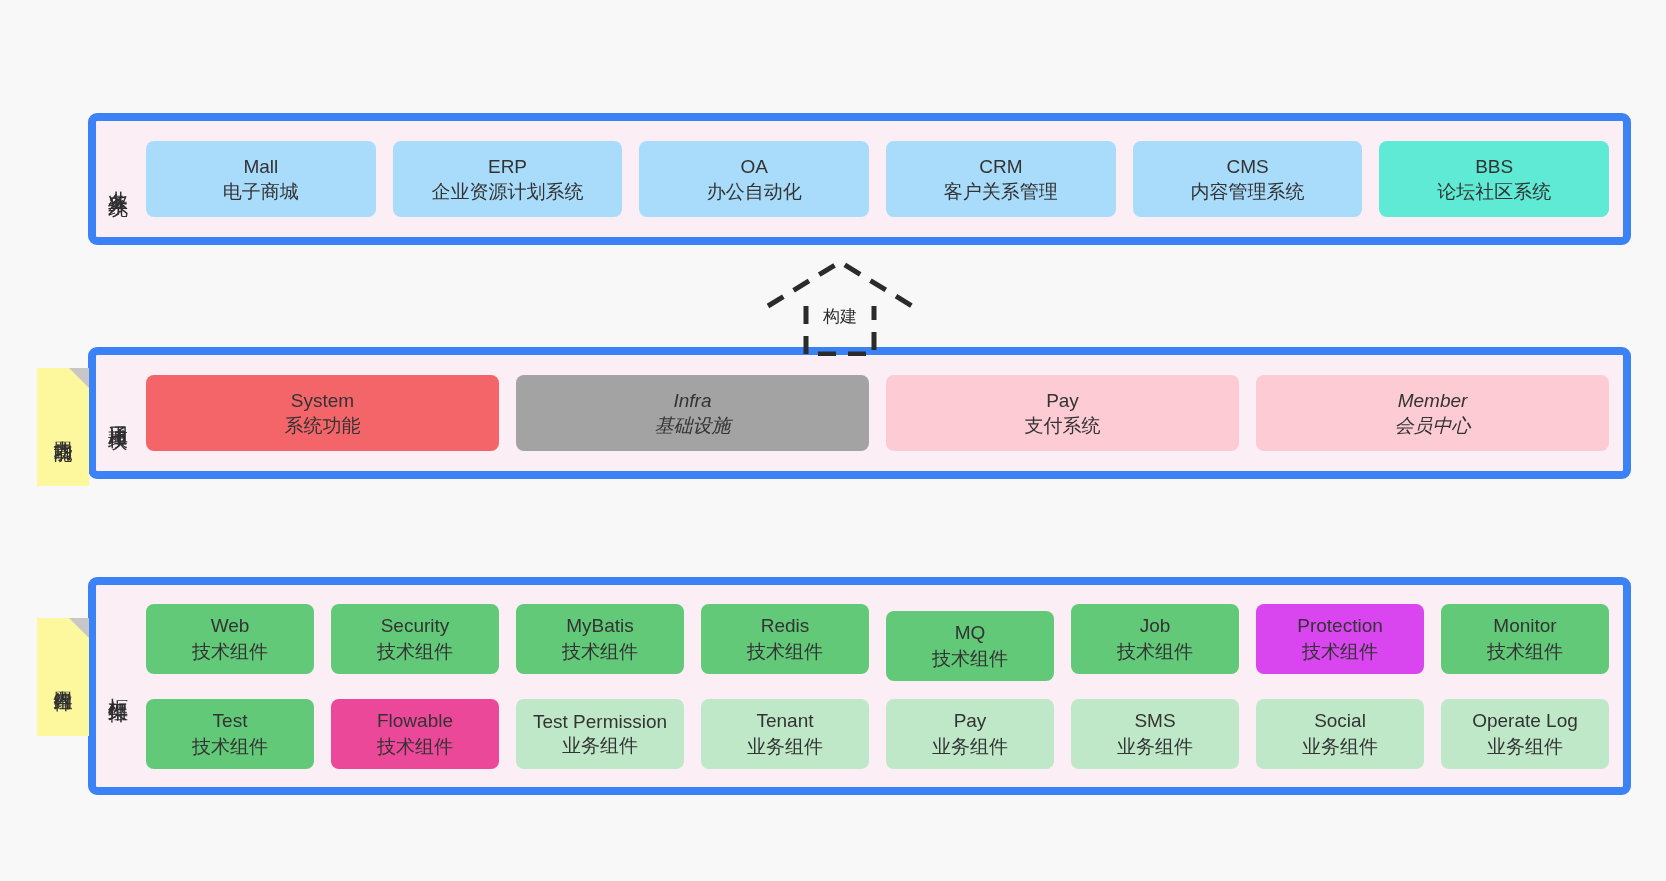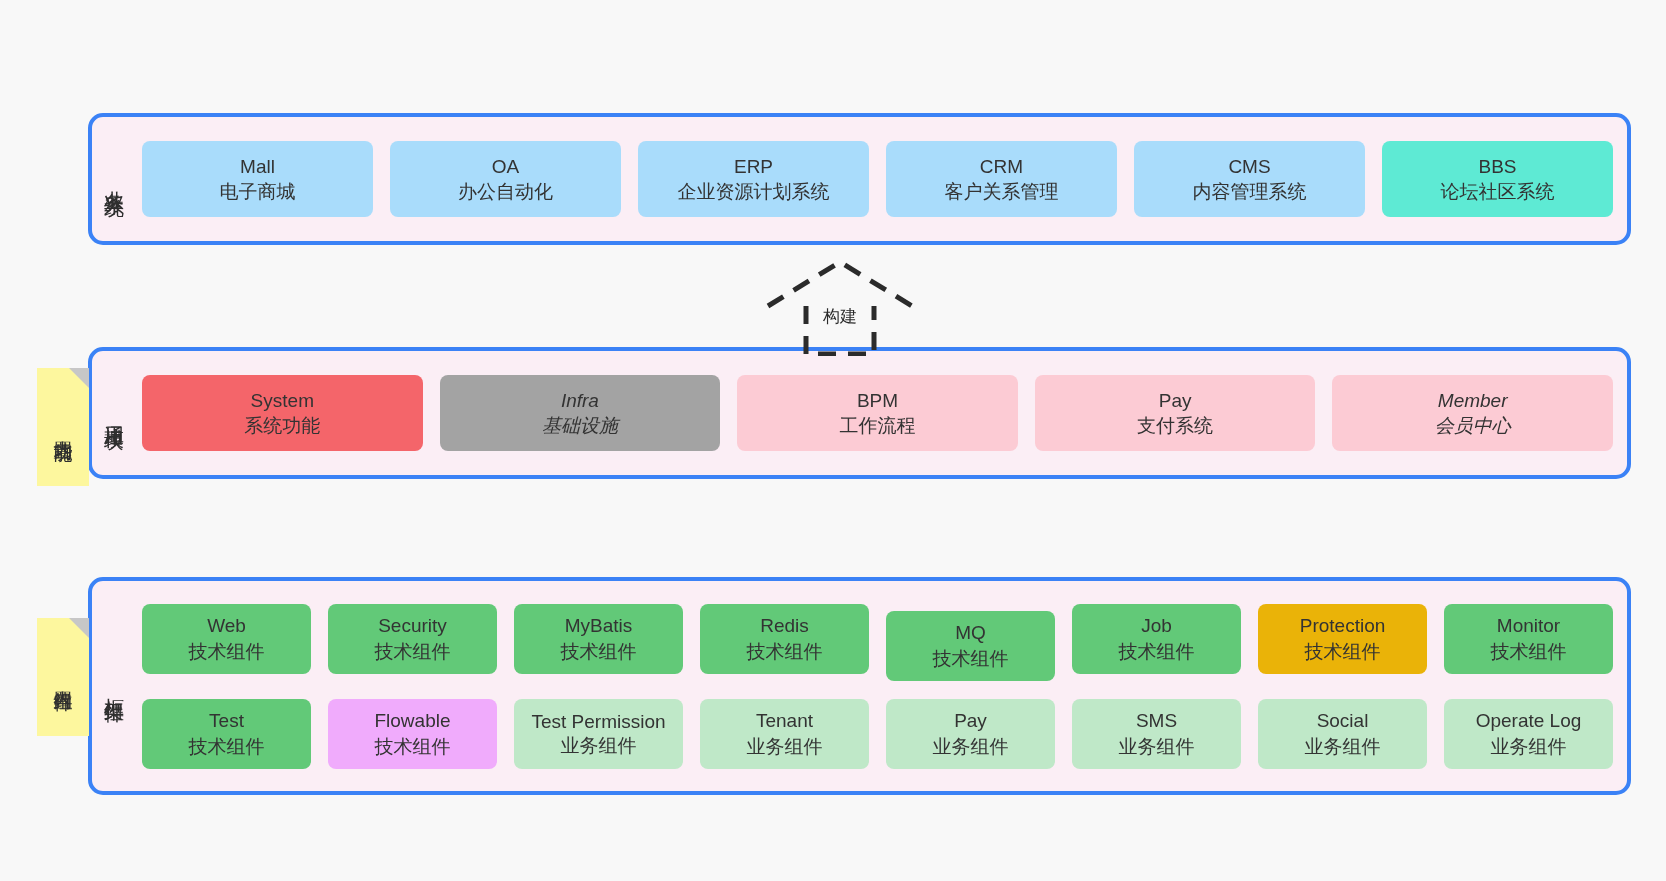--- a/index.html
+++ b/index.html
@@ -10,22 +10,22 @@
     color:#333333;
     overflow:hidden;
     position:relative;
   }
   .canvas{position:absolute;left:0;top:0;width:1666px;height:881px;}
 
   
   .layer{
     position:absolute;
     background:#fbeef5;
-    border:4px solid #3b82f6;
-    border-radius:15px;
+    border:8px solid #3b82f6;
+    border-radius:9px;
     box-sizing:border-box;
     display:flex;
     align-items:stretch;
     justify-content:center;
   }
   .layer-title{
     width:44px;
     flex:0 0 44px;
     display:flex;
     align-items:center;
@@ -143,26 +143,26 @@
 
   <div class="layer" id="layer-business">
     <div class="layer-title">业务系统</div>
     <div class="layer-body">
       <div class="row">
         <div class="card card-blue" style="background: rgb(169, 220, 251);">
           <span class="en">Mall</span>
           <span class="cn">电子商城</span>
         </div>
         <div class="card card-blue" style="background: rgb(169, 220, 251);">
+          <span class="en">ERP</span>
+          <span class="cn">企业资源计划系统</span>
+        </div>
+        <div class="card card-blue" style="background: rgb(169, 220, 251);">
           <span class="en">OA</span>
           <span class="cn">办公自动化</span>
-        </div>
-        <div class="card card-blue" style="background: rgb(169, 220, 251);">
-          <span class="en">ERP</span>
-          <span class="cn">企业资源计划系统</span>
         </div>
         <div class="card card-blue" style="background: rgb(169, 220, 251);">
           <span class="en">CRM</span>
           <span class="cn">客户关系管理</span>
         </div>
         <div class="card card-blue" style="background: rgb(169, 220, 251);">
           <span class="en">CMS</span>
           <span class="cn">内容管理系统</span>
         </div>
         <div class="card card-blue" style="background: #5eead4;">
@@ -187,24 +187,20 @@
       <div class="row">
         <div class="card card-red" style="background: rgb(244, 101, 106);">
           <span class="en">System</span>
           <span class="cn">系统功能</span>
         </div>
         <div class="card card-red" style="background: #a3a3a3; font-style: italic;">
           <span class="en">Infra</span>
           <span class="cn">基础设施</span>
         </div>
         <div class="card card-pink" style="background: rgb(252, 203, 212);">
-          <span class="en">BPM</span>
-          <span class="cn">工作流程</span>
-        </div>
-        <div class="card card-pink" style="background: rgb(252, 203, 212);">
           <span class="en">Pay</span>
           <span class="cn">支付系统</span>
         </div>
         <div class="card card-pink" style="background: rgb(252, 203, 212); font-style: italic;">
           <span class="en">Member</span>
           <span class="cn">会员中心</span>
         </div>
       </div>
     </div>
   </div>
@@ -231,35 +227,35 @@
           <span class="cn">技术组件</span>
         </div>
         <div class="card card-green" style="background: rgb(98, 201, 120); margin-top: 7px;">
           <span class="en">MQ</span>
           <span class="cn">技术组件</span>
         </div>
         <div class="card card-green" style="background: rgb(98, 201, 120);">
           <span class="en">Job</span>
           <span class="cn">技术组件</span>
         </div>
-        <div class="card card-green" style="background: #eab308;">
+        <div class="card card-green" style="background: #d946ef;">
           <span class="en">Protection</span>
           <span class="cn">技术组件</span>
         </div>
         <div class="card card-green" style="background: rgb(98, 201, 120);">
           <span class="en">Monitor</span>
           <span class="cn">技术组件</span>
         </div>
       </div>
       <div class="row">
         <div class="card card-green" style="background: rgb(98, 201, 120);">
           <span class="en">Test</span>
           <span class="cn">技术组件</span>
         </div>
-        <div class="card card-green" style="background: #f0abfc;">
+        <div class="card card-green" style="background: #ec4899;">
           <span class="en">Flowable</span>
           <span class="cn">技术组件</span>
         </div>
         <div class="card card-lgreen card-3line" style="background: rgb(191, 232, 200);">
           <span class="en">Test Permission</span>
           <span class="cn">业务组件</span>
         </div>
         <div class="card card-lgreen" style="background: rgb(191, 232, 200);">
           <span class="en">Tenant</span>
           <span class="cn">业务组件</span>

